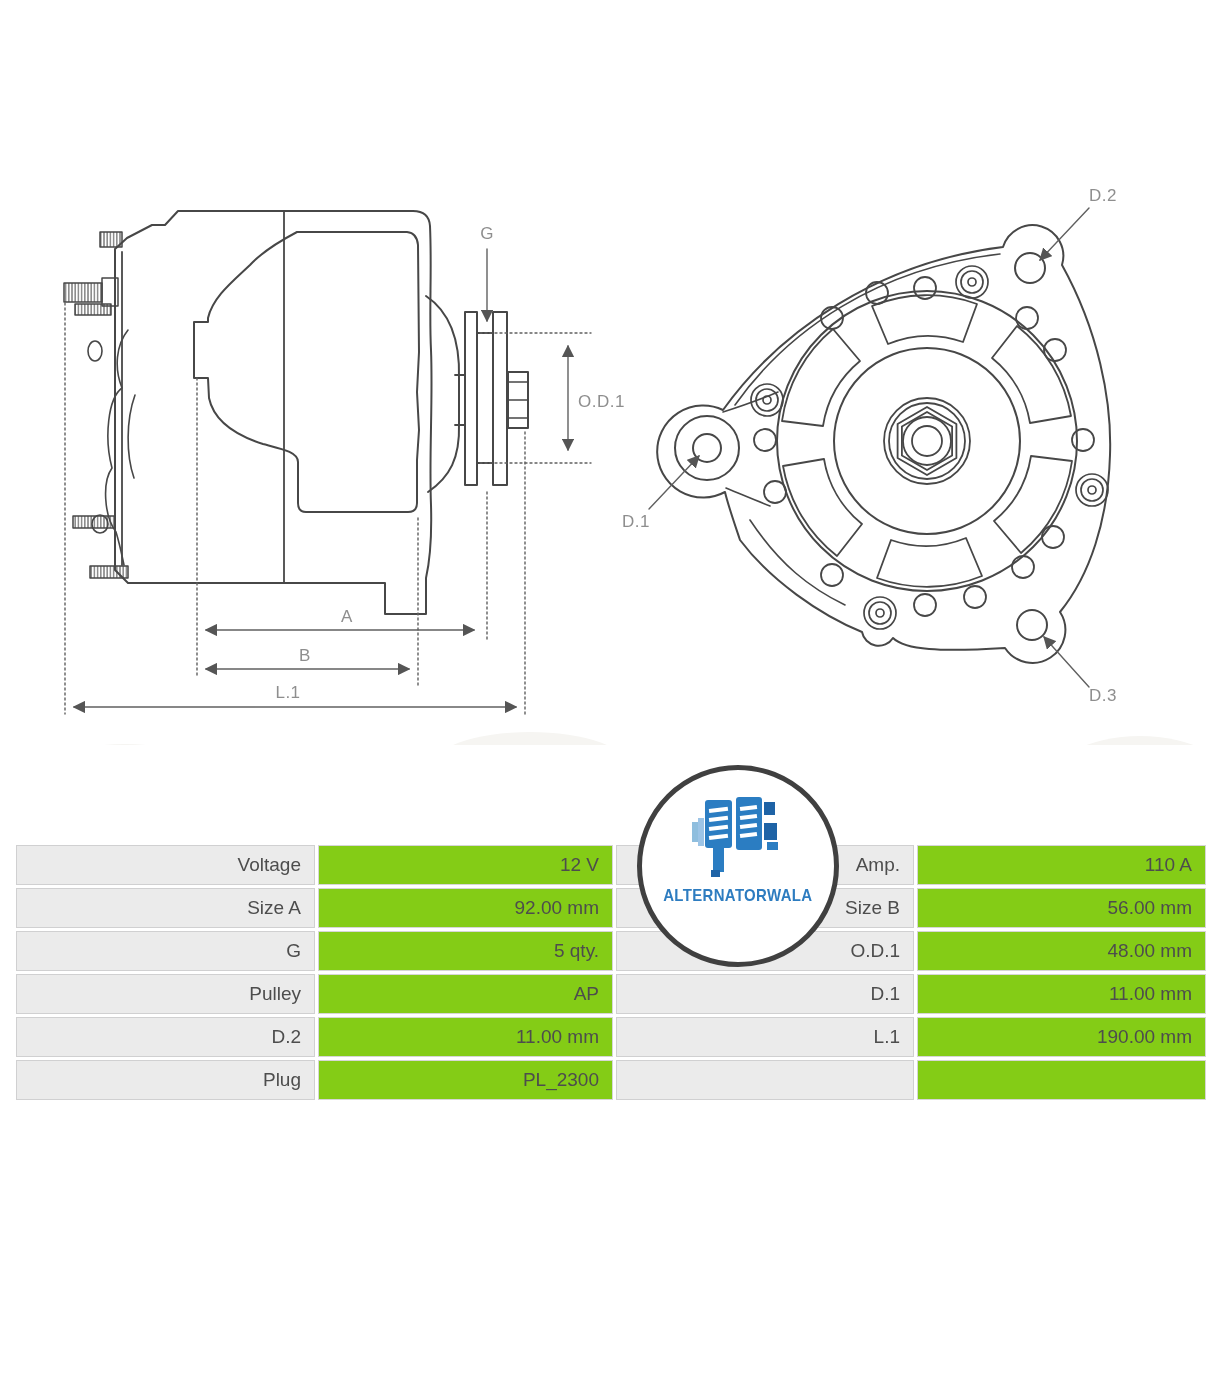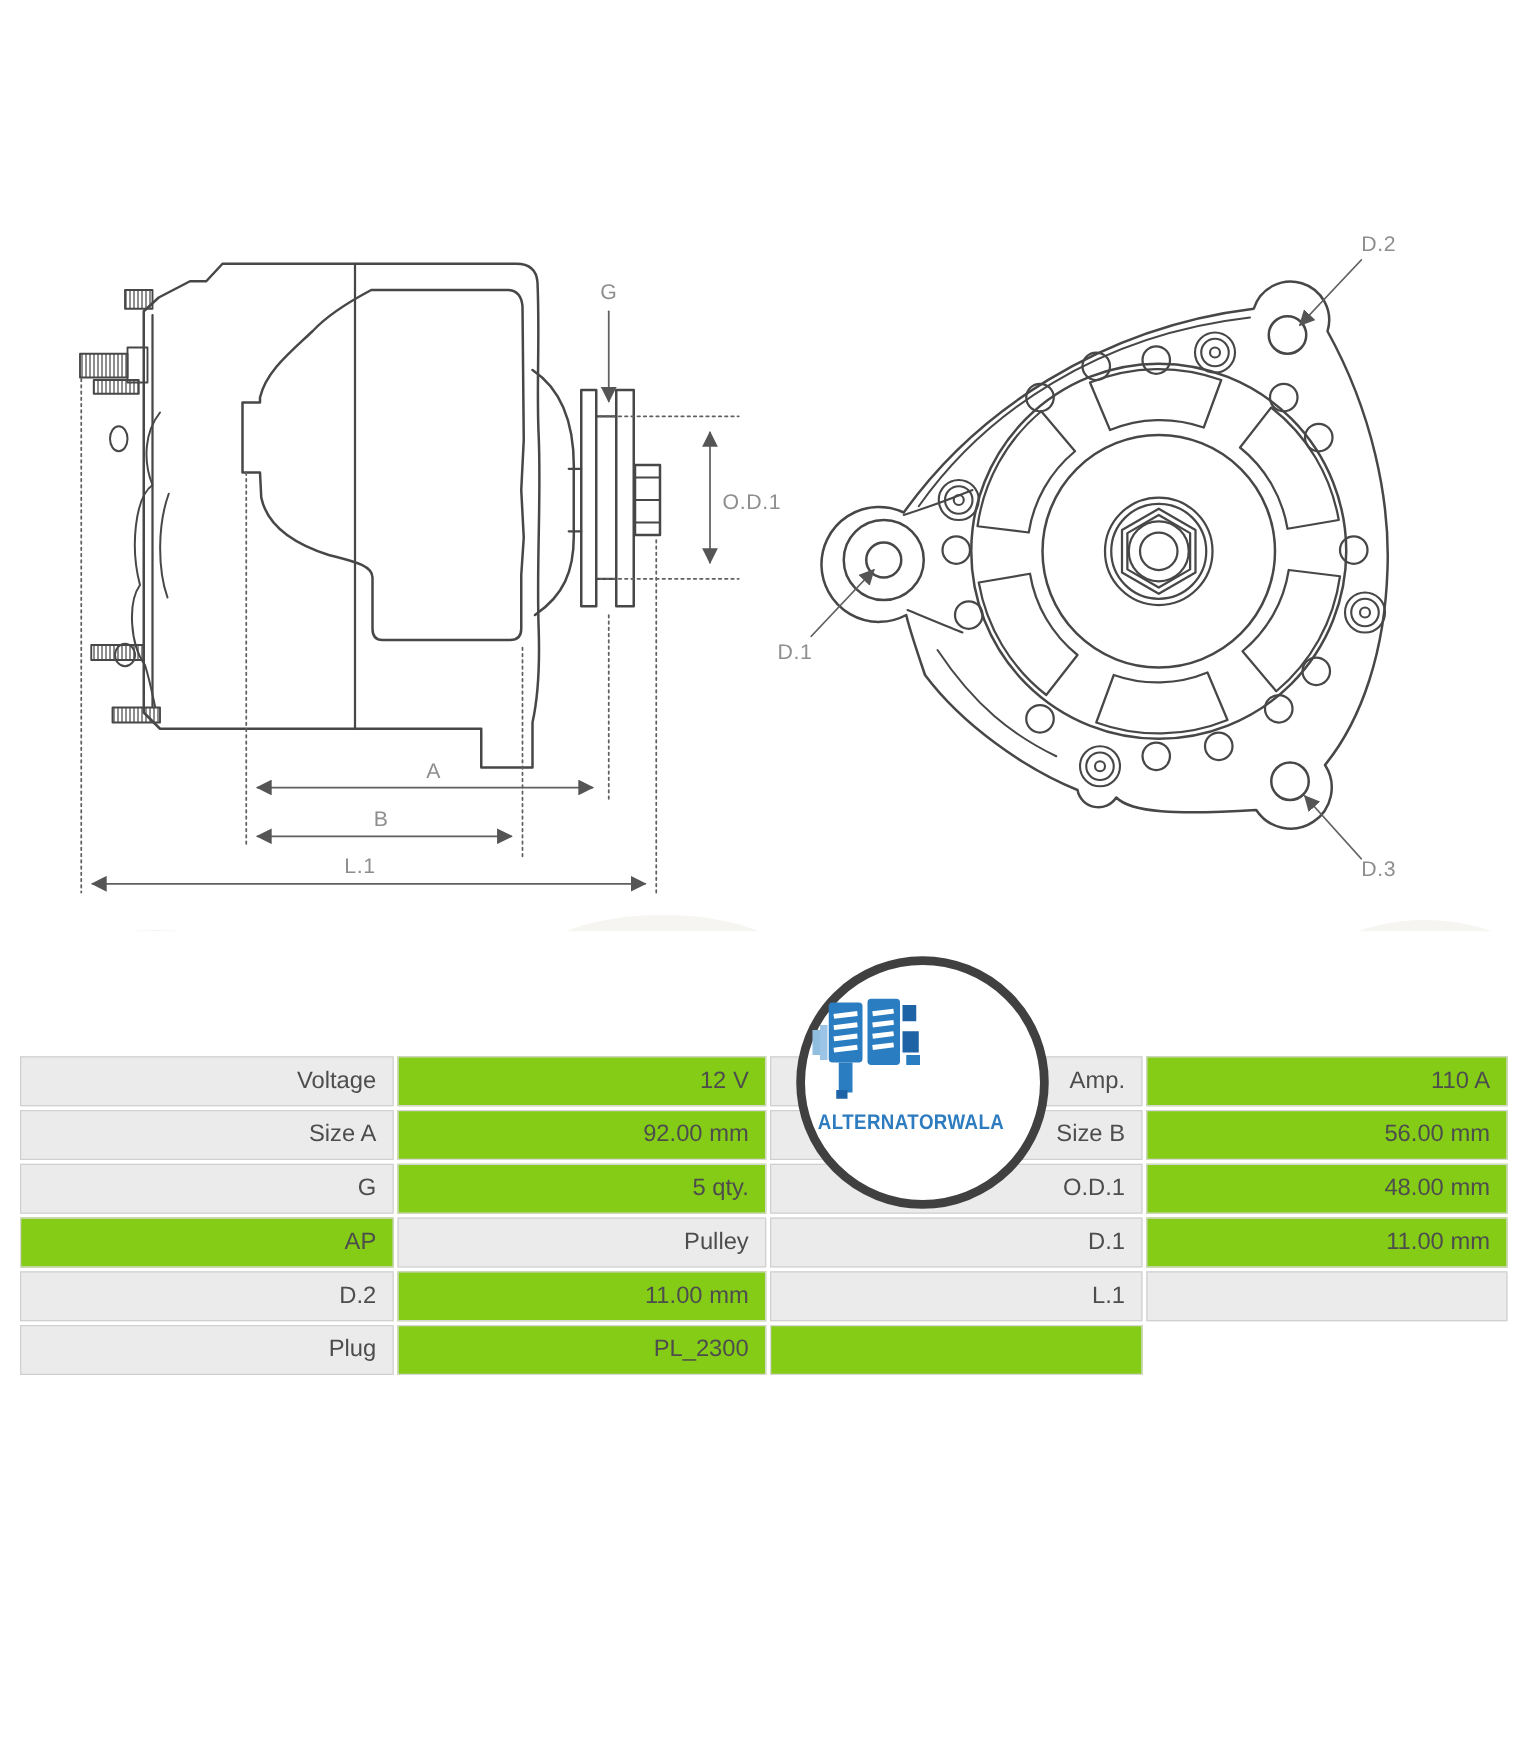--- a/index.html
+++ b/index.html
@@ -10,22 +10,22 @@
   
   .spec-grid{position:absolute;display:grid;grid-auto-rows:40px;gap:3px;}
   #spec-left{left:16px;top:845px;grid-template-columns:299px 295px;}
   #spec-right{left:616px;top:845px;grid-template-columns:298px 289px;}
   .cell{display:flex;align-items:center;justify-content:flex-end;
         padding-right:13px;box-sizing:border-box;font-size:19px;color:#4d4d4d;text-align:center;}
   .cell.label{background:#ebebeb;border:1px solid #d0d0d1;}
   .cell.value{background:#84cc16;border:1px solid #d6d6d6;}
   
   #logo{position:absolute;left:637px;top:765px;width:202px;height:202px;border-radius:50%;
-        background:#ffffff;border:7px solid #404040;box-sizing:border-box;z-index:5;
-        display:flex;flex-direction:column;align-items:flex-start;}
+        background:#ffffff;border:5px solid #404040;box-sizing:border-box;z-index:5;
+        display:flex;flex-direction:column;align-items:center;}
   #logo-art{margin-top:16px;}
   #logo-text{margin-top:4px;color:#2d7cc0;font-weight:bold;font-size:17px;letter-spacing:.4px;
              transform:scaleX(.88);white-space:nowrap;}
 </style>
 </head>
 <body>
 
 <div id="stage">
 
   <svg id="drawing-svg" width="1225" height="745" viewBox="0 0 1225 745" fill="none" stroke-linecap="round" stroke-linejoin="round">
@@ -176,38 +176,39 @@
     <text class="dim-text" x="1103" y="701" text-anchor="middle">D.3</text>
   </svg>
 
   <div id="spec-left" class="spec-grid">
     <div class="cell label">Voltage</div>
     <div class="cell value">12 V</div>
     <div class="cell label">Size A</div>
     <div class="cell value">92.00 mm</div>
     <div class="cell label">G</div>
     <div class="cell value">5 qty.</div>
+    <div class="cell label">Pulley</div>
     <div class="cell value">AP</div>
-    <div class="cell label">Pulley</div>
     <div class="cell label">D.2</div>
     <div class="cell value">11.00 mm</div>
     <div class="cell label">Plug</div>
     <div class="cell value">PL_2300</div>
   </div>
 
   <div id="spec-right" class="spec-grid">
     <div class="cell label">Amp.</div>
     <div class="cell value">110 A</div>
     <div class="cell label">Size B</div>
     <div class="cell value">56.00 mm</div>
     <div class="cell label">O.D.1</div>
     <div class="cell value">48.00 mm</div>
     <div class="cell label">D.1</div>
     <div class="cell value">11.00 mm</div>
     <div class="cell label">L.1</div>
+    <div class="cell value">190.00 mm</div>
     <div class="cell label"></div>
     <div class="cell value"></div>
   </div>
 
   <div id="logo">
     <svg id="logo-art" width="104" height="96" viewBox="0 0 104 96">
       <g>
         <rect x="6" y="36" width="6" height="20" fill="#8fbede"></rect>
         <rect x="12" y="32" width="6" height="28" fill="#9cc4e6"></rect>
         <rect x="19" y="14" width="27" height="48" rx="3" fill="#2b7dc2"></rect>

